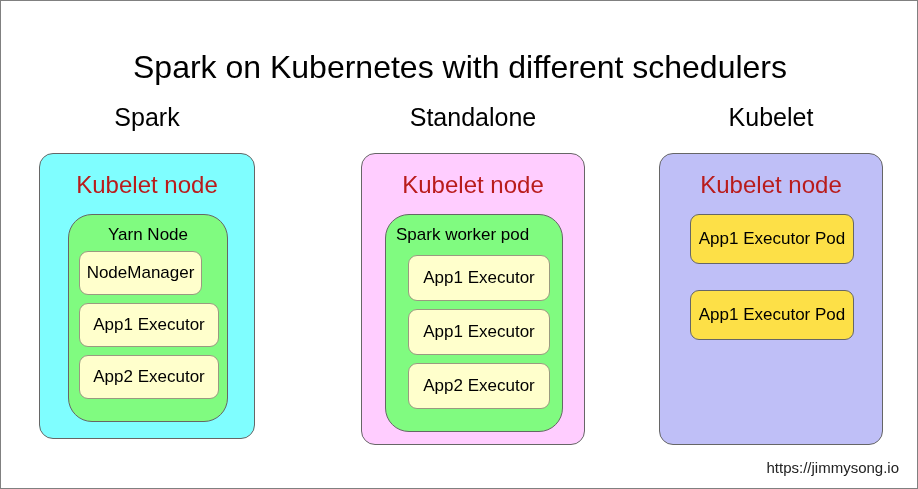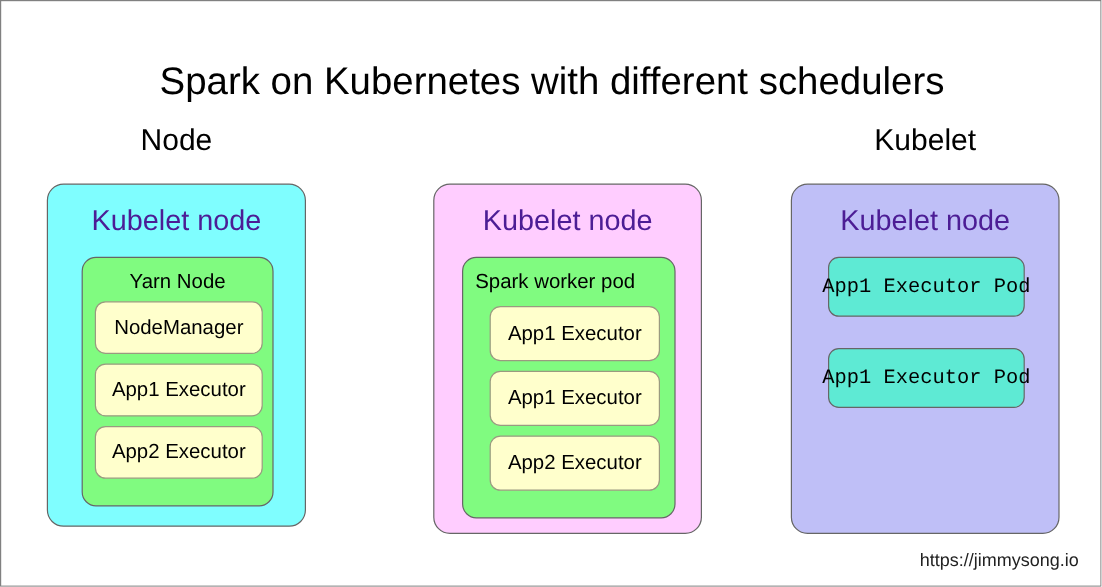--- a/index.html
+++ b/index.html
@@ -73,29 +73,29 @@
   }
 
   .node-card-title {
     position: absolute;
     left: 0;
     top: 16px;
     width: 100%;
     text-align: center;
     font-size: 24px;
     line-height: 30px;
-    color: #4c1d95;
+    color: #b91c1c;
     white-space: nowrap;
   }
 
   
   .group-box {
     position: absolute;
     border: 1px solid #666666;
-    border-radius: 12px;
+    border-radius: 24px;
     background: #80fb80;
     box-sizing: border-box;
     padding-left: 24px;
   }
   .group-box.c0 {
     left: 28px;  top: 60px;  width: 160px; height: 208px;
   }
   .group-box.c1 {
     left: 23px;  top: 60px;  width: 178px; height: 218px;
   }
@@ -129,27 +129,26 @@
     justify-content: center;
     font-size: 17px;
     color: #000000;
     white-space: nowrap;
   }
   .leaf.yellow {
     background: #ffffcc;
     border-color: #9a9a80;
   }
   .leaf.green {
-    background: #5eead4;
+    background: #fde047;
     border-color: #666666;
-    font-family: Liberation Mono, monospace;
-  }
-
-  
-  .leaf.y0 { left: 10px; top: 36px;  width: 140px; height: 44px; }
+  }
+
+  
+  .leaf.y0 { left: 10px; top: 36px;  width: 123px; height: 44px; }
   .leaf.y1 { left: 10px; top: 88px;  width: 140px; height: 44px; }
   .leaf.y2 { left: 10px; top: 140px; width: 140px; height: 44px; }
 
   
   .leaf.s0 { left: 22px; top: 40px;  width: 142px; height: 46px; }
   .leaf.s1 { left: 22px; top: 94px;  width: 142px; height: 46px; }
   .leaf.s2 { left: 22px; top: 148px; width: 142px; height: 46px; }
 
   
   .leaf.n0 { left: 30px; top: 60px;  width: 164px; height: 50px; }
@@ -166,34 +165,35 @@
     white-space: nowrap;
   }
 </style>
 </head>
 <body>
 
 <div class="canvas">
 
   <div class="diagram-title">Spark on Kubernetes with different schedulers</div>
 
-  <div class="col-header c0">Node</div>
+  <div class="col-header c0">Spark</div>
 
   <div class="node-card c0">
     <div class="node-card-title">Kubelet node</div>
 
     <div class="group-box c0">
       <div class="group-title center">Yarn Node</div>
 
       <div class="leaf yellow y0">NodeManager</div>
       <div class="leaf yellow y1">App1 Executor</div>
       <div class="leaf yellow y2">App2 Executor</div>
     </div>
   </div>
 
+  <div class="col-header c1">Standalone</div>
 
   <div class="node-card c1">
     <div class="node-card-title">Kubelet node</div>
 
     <div class="group-box c1">
       <div class="group-title left">Spark worker pod</div>
 
       <div class="leaf yellow s0">App1 Executor</div>
       <div class="leaf yellow s1">App1 Executor</div>
       <div class="leaf yellow s2">App2 Executor</div>

